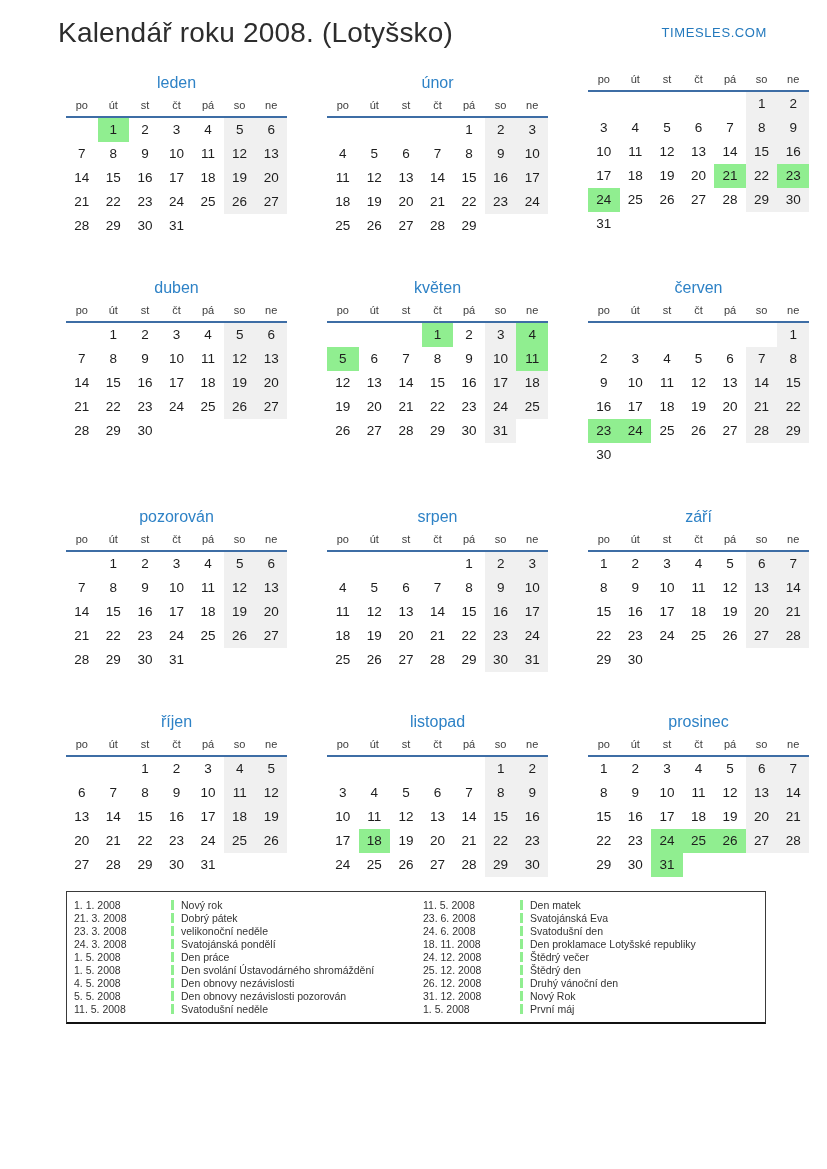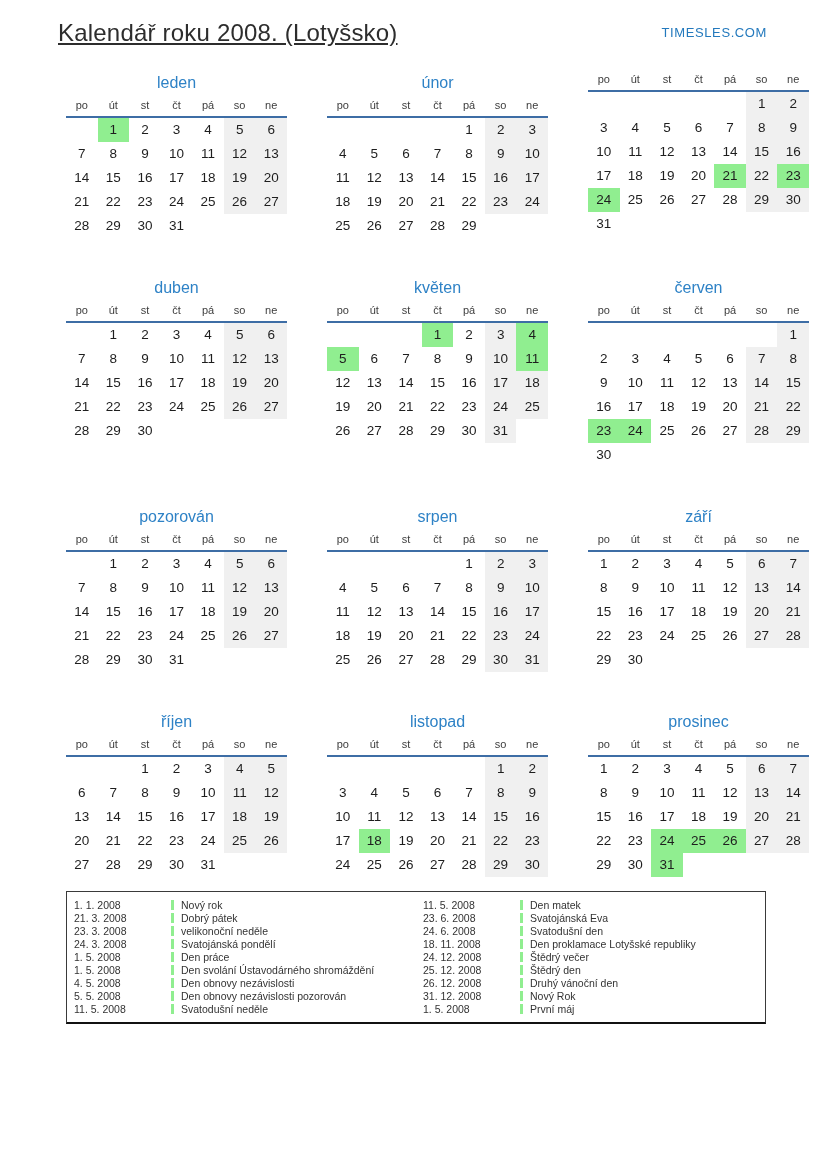--- a/index.html
+++ b/index.html
@@ -10,21 +10,21 @@
     --brand-blue:#2379bd;
     --ink:#2b2b2b;
   }
   *{box-sizing:border-box;margin:0;padding:0;}
   html,body{background:#fff;}
   body{
     width:827px;height:1169px;overflow:hidden;position:relative;
     font-family:"Liberation Sans","DejaVu Sans",sans-serif;color:var(--ink);
   }
   .header{display:flex;justify-content:space-between;align-items:flex-start;padding:22px 60px 0 58px;}
-  .page-title{font-size:24px;line-height:22px;color:#2d2d2d;font-weight:400;letter-spacing:.2px;text-decoration:underline;}
+  .page-title{font-size:28px;line-height:22px;color:#2d2d2d;font-weight:400;letter-spacing:.2px;}
   .brand{font-size:13px;line-height:18px;color:var(--brand-blue);letter-spacing:.6px;text-decoration:none;margin-top:2px;}
   .calendar-grid{
     margin:29px 0 0 66px;width:693px;
     display:grid;grid-template-columns:repeat(3,221px);column-gap:15px;row-gap:24px;
     align-items:start;
     gap:40px;
   }
   .month{width:221px;}
   .month-title{font-size:16px;line-height:19px;color:var(--title-blue);text-align:center;margin-bottom:7px;}
   .dow-row{display:grid;grid-template-columns:repeat(7,1fr);}

